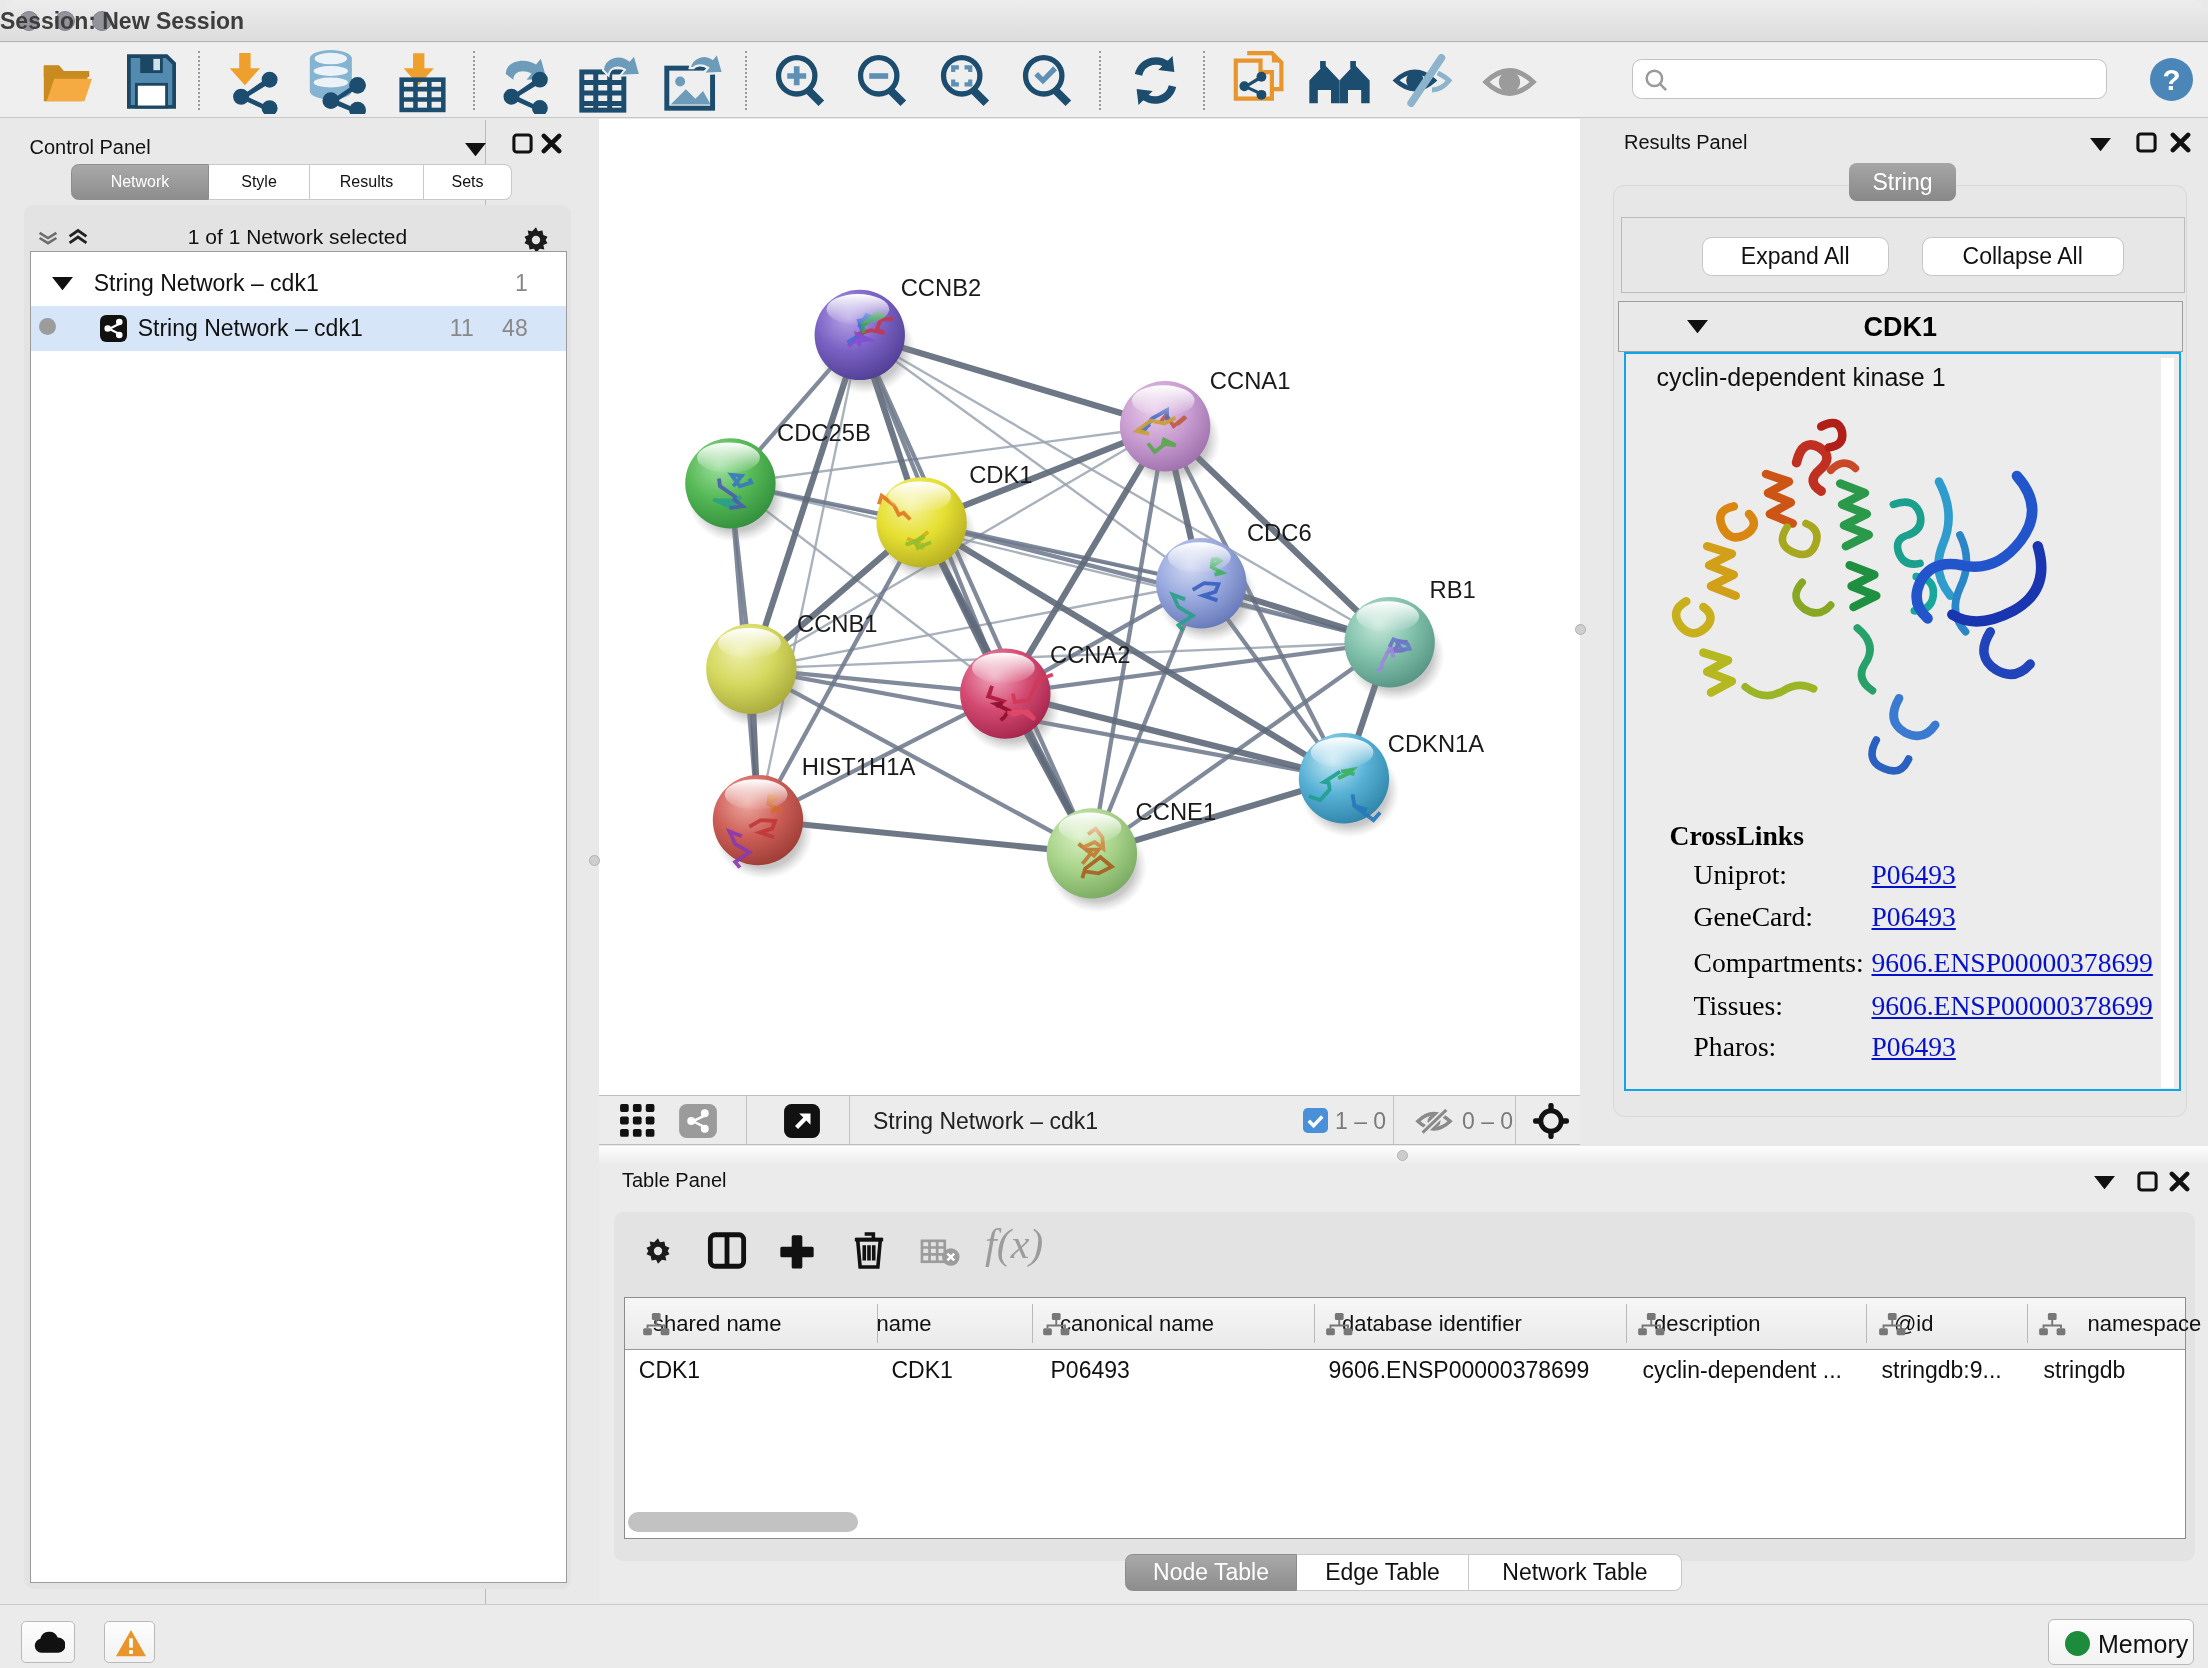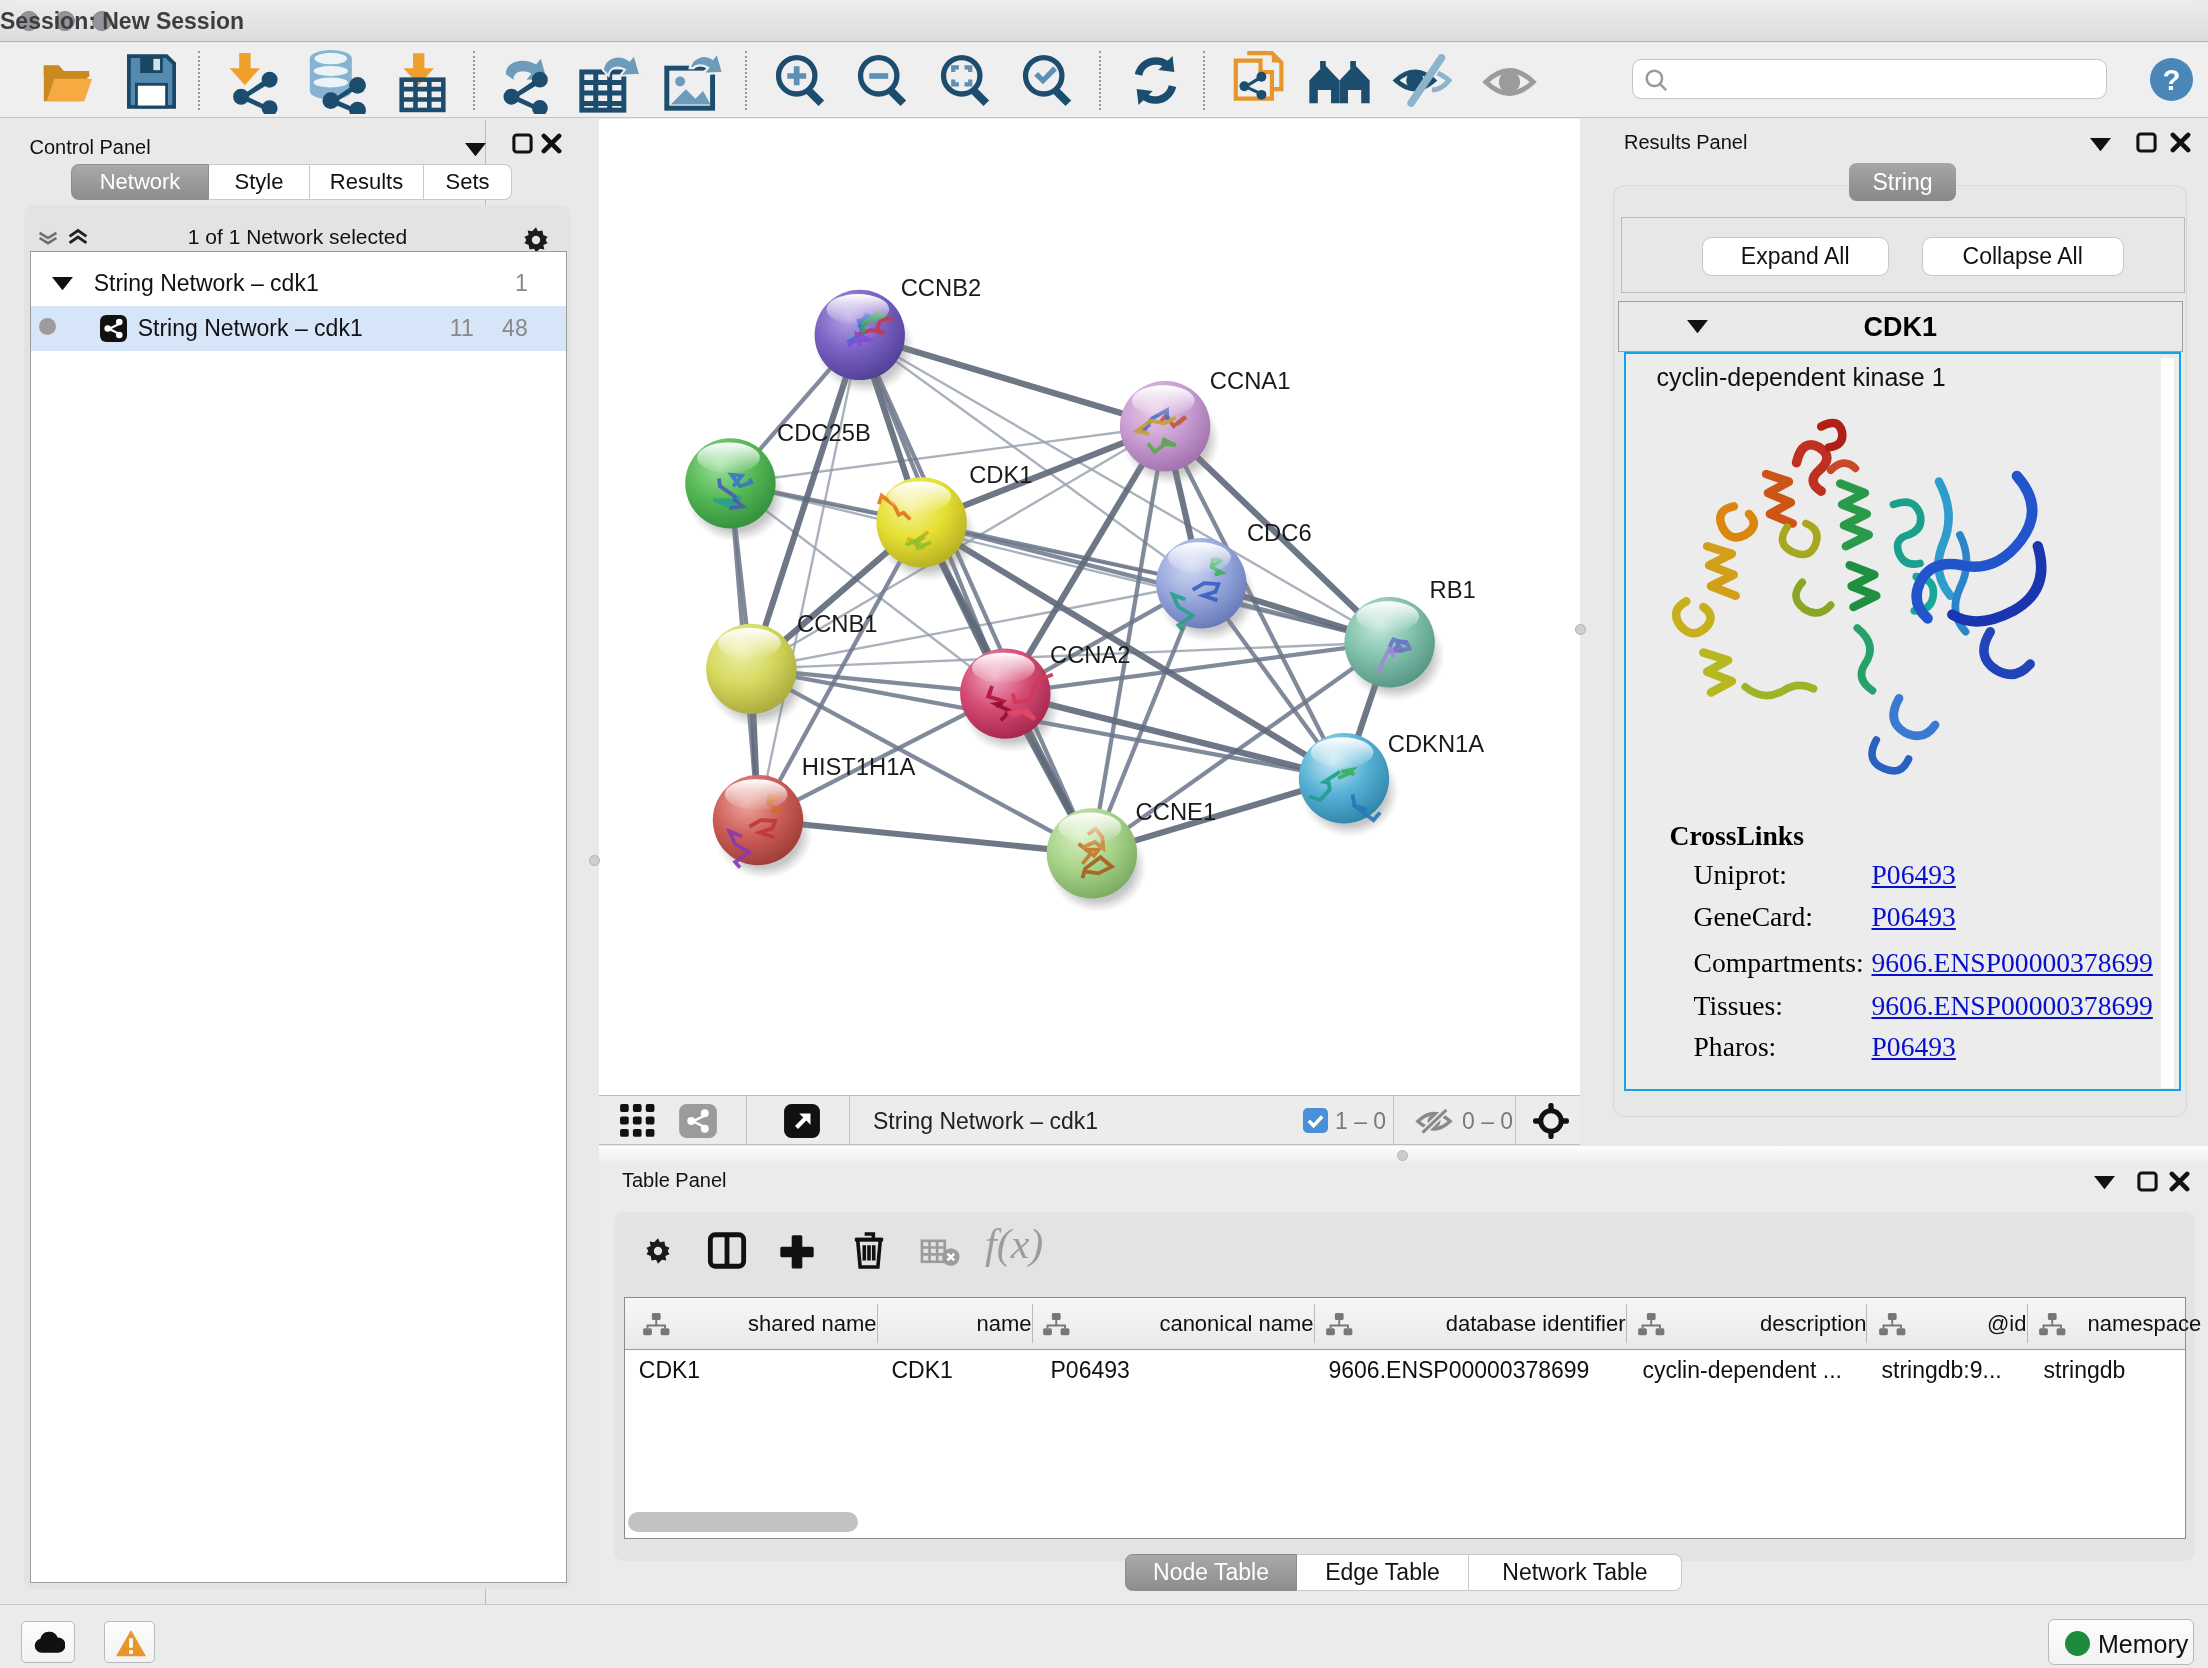--- a/index.html
+++ b/index.html
@@ -13,21 +13,21 @@
 .toolbar{position:absolute;left:0;top:43px;width:2208px;height:75px;background:#efefef;border-bottom:1.9px solid #c6c6c6}
 .vsep{position:absolute;top:7.6px;height:59px;width:0;border-left:2.9px dotted #999}
 .ti{position:absolute}
 .search{position:absolute;left:1632px;top:16px;width:475px;height:40px;background:#fff;border:1.9px solid #c3c3c3;border-radius:9.5px}
 .help{position:absolute;left:2150px;top:15px;width:43px;height:43px;border-radius:50%;background:#4a86b8;color:#fff;font-size:29.5px;font-weight:bold;text-align:center;line-height:43px}
 
 .cpanel{position:absolute;left:0;top:120px;width:486px;height:1484px;background:#e9e9e9;border-right:1px solid #b9b9b9}
 .ptitle{font-size:20px;color:#111}
 .pctl{position:absolute;color:#111}
 .tabs{position:absolute;display:flex}
-.tab{font-size:22px;color:#111;text-align:center;background:#fff;border:1px solid #c9c9c9;border-left:none;line-height:34px;height:36px}
+.tab{font-size:16px;color:#111;text-align:center;background:#fff;border:1px solid #c9c9c9;border-left:none;line-height:34px;height:36px}
 .tab.first{border-left:1px solid #c9c9c9;border-radius:7.6px 0 0 7.6px}
 .tab.last{border-radius:0 7.6px 7.6px 0}
 .tab.sel{background:linear-gradient(#a9a9a9,#8d8d8d);color:#fff;border-color:#8d8d8d}
 .cinner{position:absolute;left:24px;top:85px;width:547px;height:1384px;background:#e3e3e3;border-radius:9.5px}
 .chead{position:absolute;left:0;top:0;width:100%;height:46px}
 .clist{position:absolute;left:5.7px;top:46px;width:537px;height:1332px;background:#fff;border:1.9px solid #9b9b9b}
 .trow{position:absolute;left:0;width:100%;height:45px;font-size:23px;color:#111}
 .trow .num{position:absolute;color:#888}
 .selrow{background:#d7e5f8}
 
@@ -45,21 +45,21 @@
 .card{position:absolute;left:9.5px;top:166px;width:557px;height:739px;border:2px solid #0ea5e9;background:#ececec}
 .serif{font-family:"Liberation Serif",serif}
 .xl{position:absolute;font-size:27.6px;color:#000}
 .xlink{position:absolute;font-size:27.6px;color:#0611cc;text-decoration:underline}
 
 .tpanel{position:absolute;left:599px;top:1163px;width:1609px;height:439px;background:#ebebeb}
 .tinner{position:absolute;left:15px;top:49px;width:1581px;height:349px;background:#e3e3e3;border-radius:9.5px}
 .ttable{position:absolute;left:9.5px;top:85px;width:1562px;height:242px;background:#fff;border:1px solid #8c8c8c}
 .thead{position:absolute;left:0;top:0;width:100%;height:52px;background:linear-gradient(#f7f7f7,#e9e9e9);border-bottom:1.9px solid #999}
 .th{position:absolute;top:0;height:100%;font-size:22px;color:#111}
-.th .lbl{position:absolute;top:13.3px;width:100%;text-align:right;padding-left:28.5px}
+.th .lbl{position:absolute;top:13.3px;width:100%;text-align:left;padding-left:28.5px}
 .csep{position:absolute;top:5.7px;bottom:5.7px;width:1px;background:#b9b9b9}
 .td{position:absolute;top:59px;font-size:23px;color:#111}
 .btabs{position:absolute;left:526px;top:391px;display:flex}
 .btab{font-size:23px;height:37px;line-height:35px;text-align:center;background:#fff;border:1px solid #c9c9c9;border-left:none;color:#111}
 
 .statusbar{position:absolute;left:0;top:1604px;width:2208px;height:65px;background:#ebebeb;border-top:1px solid #c9c9c9}
 .sbtn{position:absolute;background:linear-gradient(#fdfdfd,#f2f2f2);border:1px solid #b9b9b9;border-radius:4.8px}
 .dot{border-radius:50%;position:absolute}
 </style>
 </head>

